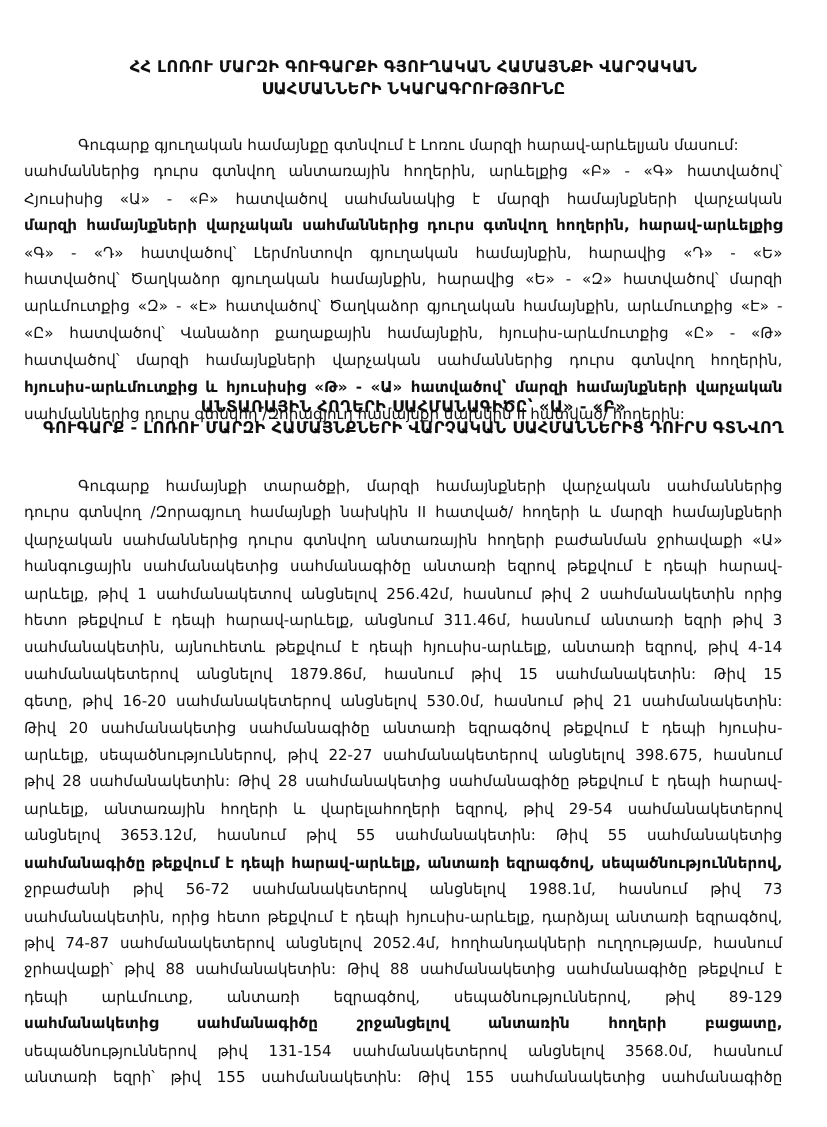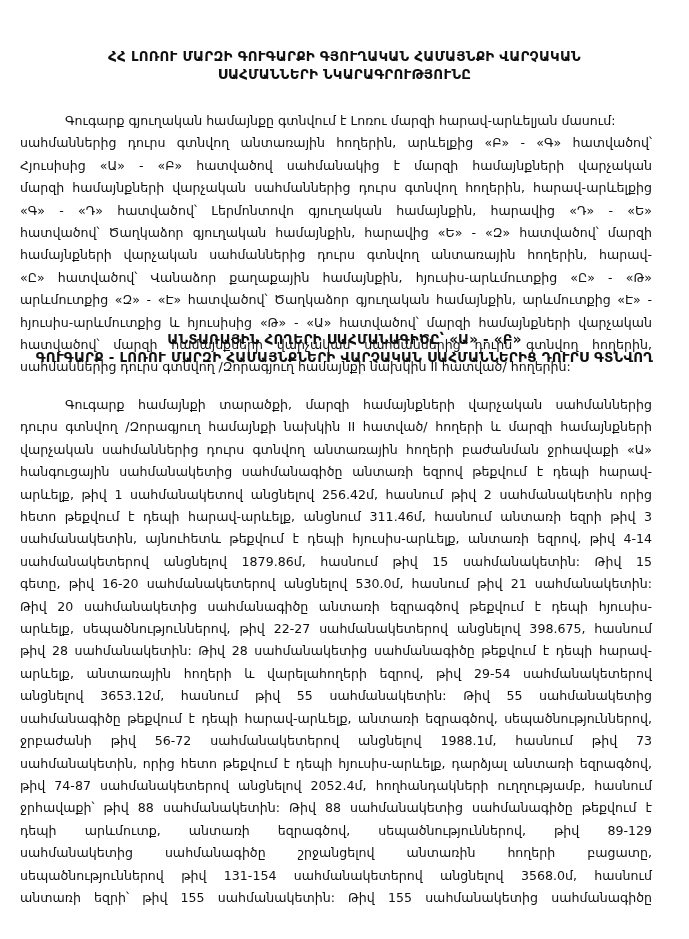--- a/index.html
+++ b/index.html
@@ -10,44 +10,43 @@
            font-weight:bold; font-size:13.5px; line-height:18px; letter-spacing:0.2px; }
   .title1 { top:35px; }
   .title2 { top:318px; }
   .para { position:absolute; left:20px; width:632px; font-size:12.6px;
           line-height:22.4px; text-align:justify; text-align-last:justify; }
   .para .ln { display:block; white-space:nowrap; text-align:justify; text-align-last:justify; }
   .ln.ind { padding-left:45px; }
   .ln.last { text-align-last:left; }
   .p1 { top:98px; }
   .p2 { top:382px; }
-  .b { font-weight:normal; }
+  .b { font-weight:bold; }
 </style>
 </head>
 <body>
 
 <div class="page">
 
   <div class="title title1">
     <div>ՀՀ ԼՈՌՈՒ ՄԱՐԶԻ ԳՈՒԳԱՐՔԻ ԳՅՈՒՂԱԿԱՆ ՀԱՄԱՅՆՔԻ ՎԱՐՉԱԿԱՆ</div>
     <div>ՍԱՀՄԱՆՆԵՐԻ ՆԿԱՐԱԳՐՈՒԹՅՈՒՆԸ</div>
   </div>
 
   <div class="para p1">
     <span class="ln ind last">Գուգարք գյուղական համայնքը գտնվում է Լոռու մարզի հարավ-արևելյան մասում:</span>
     <span class="ln">սահմաններից դուրս գտնվող անտառային հողերին, արևելքից «Բ» - «Գ» հատվածով՝</span>
     <span class="ln">Հյուսիսից «Ա» - «Բ» հատվածով սահմանակից է մարզի համայնքների վարչական</span>
     <span class="ln b">մարզի համայնքների վարչական սահմաններից դուրս գտնվող հողերին, հարավ-արևելքից</span>
     <span class="ln">«Գ» - «Դ» հատվածով՝ Լերմոնտովո գյուղական համայնքին, հարավից «Դ» - «Ե»</span>
     <span class="ln">հատվածով՝ Ծաղկաձոր գյուղական համայնքին, հարավից «Ե» - «Զ» հատվածով՝ մարզի</span>
-    <span class="ln">համայնքների վարչական սահմաններից դուրս գտնվող անտառային հողերին, հարավ-</span>
+    <span class="ln">արևմուտքից «Զ» - «Է» հատվածով՝ Ծաղկաձոր գյուղական համայնքին, արևմուտքից «Է» -</span>
     <span class="ln">«Ը» հատվածով՝ Վանաձոր քաղաքային համայնքին, հյուսիս-արևմուտքից «Ը» - «Թ»</span>
-    <span class="ln">արևմուտքից «Զ» - «Է» հատվածով՝ Ծաղկաձոր գյուղական համայնքին, արևմուտքից «Է» -</span>
+    <span class="ln">հատվածով՝ մարզի համայնքների վարչական սահմաններից դուրս գտնվող հողերին,</span>
     <span class="ln b">հյուսիս-արևմուտքից և հյուսիսից «Թ» - «Ա» հատվածով՝ մարզի համայնքների վարչական</span>
-    <span class="ln">հատվածով՝ մարզի համայնքների վարչական սահմաններից դուրս գտնվող հողերին,</span>
     <span class="ln last">սահմաններից դուրս գտնվող /Զորագյուղ համայնքի նախկին II հատված/ հողերին:</span>
   </div>
 
   <div class="title title2">
     <div>ԱՆՏԱՌԱՅԻՆ ՀՈՂԵՐԻ ՍԱՀՄԱՆԱԳԻԾԸ՝ «Ա» - «Բ»</div>
     <div>ԳՈՒԳԱՐՔ - ԼՈՌՈՒ ՄԱՐԶԻ ՀԱՄԱՅՆՔՆԵՐԻ ՎԱՐՉԱԿԱՆ ՍԱՀՄԱՆՆԵՐԻՑ ԴՈՒՐՍ ԳՏՆՎՈՂ</div>
   </div>
 
   <div class="para p2">
     <span class="ln ind">Գուգարք համայնքի տարածքի, մարզի համայնքների վարչական սահմաններից</span>

